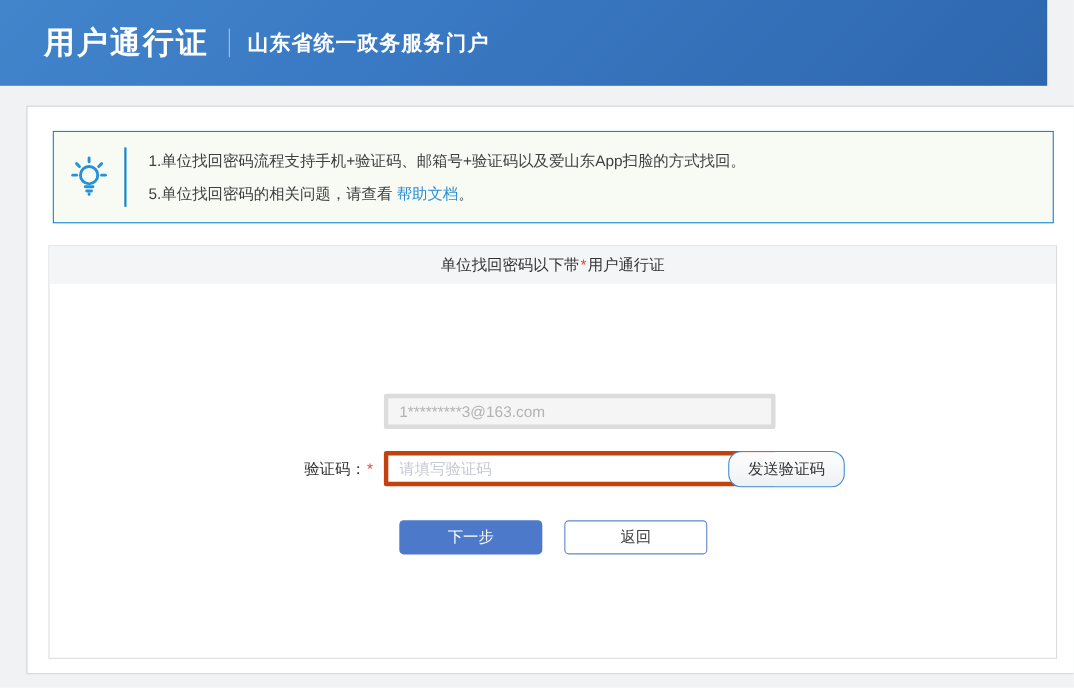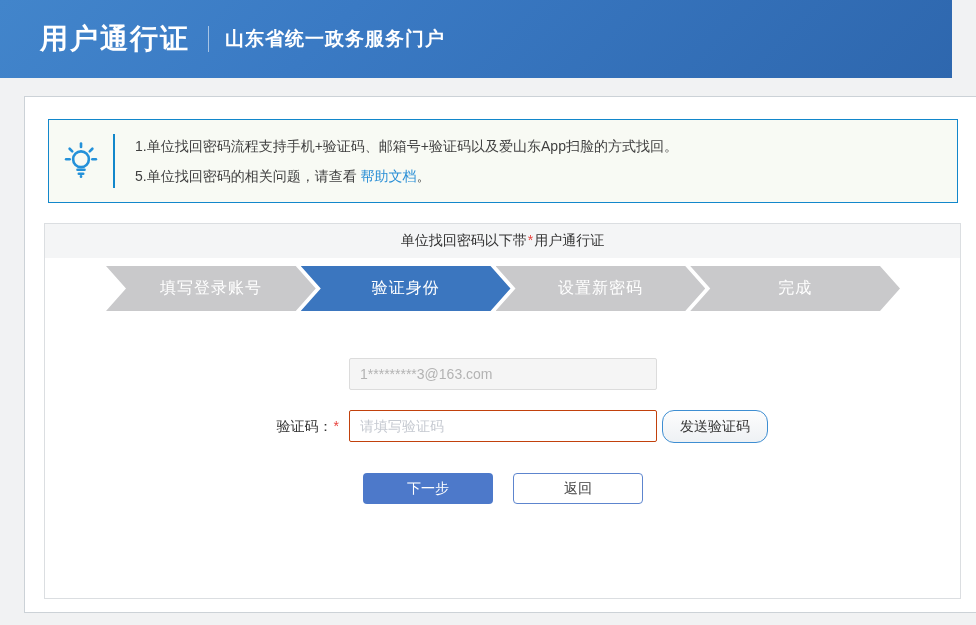--- a/index.html
+++ b/index.html
@@ -79,22 +79,22 @@
   }
   .step + .step { margin-left: -15px; }
   .step.active { background: #3b76bf; }
 
   
   .form-label {
     position: absolute; left: 20px; width: 275px; height: 32px;
     text-align: right; font-size: 14px; color: #333333; line-height: 32px;
   }
   .text-input {
-    position: absolute; left: 304px; width: 308px; height: 32px;
-    border: 1px solid #c2410c; border-radius: 2px;
+    position: absolute; left: 304px; width: 356px; height: 32px;
+    border: 4px solid #c2410c; border-radius: 2px;
     padding: 0 10px; font-size: 14px; color: #555;
     font-family: "Liberation Sans", "DejaVu Sans", sans-serif;
     background: #ffffff; outline: none;
   }
   .text-input::placeholder { color: #c6cad1; }
   .text-input:disabled {
     background: #f5f5f5; color: #b3b3b3; border-color: #dcdcdc;
   }
   .send-code-btn {
     position: absolute; left: 617px; top: 186px; width: 106px; height: 33px;
@@ -148,26 +148,20 @@
     </div>
   </div>
 
   <div class="panel">
 
     <div class="panel-bar">
       <span>单位找回密码</span>
       <span><span>以下带</span><span class="required-star">*</span><span>用户通行证</span></span>
     </div>
 
-    <div class="wizard">
-      <div class="step">填写登录账号</div>
-      <div class="step active">验证身份</div>
-      <div class="step">设置新密码</div>
-      <div class="step">完成</div>
-    </div>
 
     <input class="text-input" style="top: 134px;" type="text" disabled="" value="1*********3@163.com">
 
     <div class="form-label" style="top:186px;"><span>验证码：</span><span class="required-star">*</span></div>
     <input class="text-input" style="top: 186px;" type="text" placeholder="请填写验证码">
     <button class="send-code-btn">发送验证码</button>
 
     <button class="btn-primary">下一步</button>
     <button class="btn-secondary">返回</button>
 

